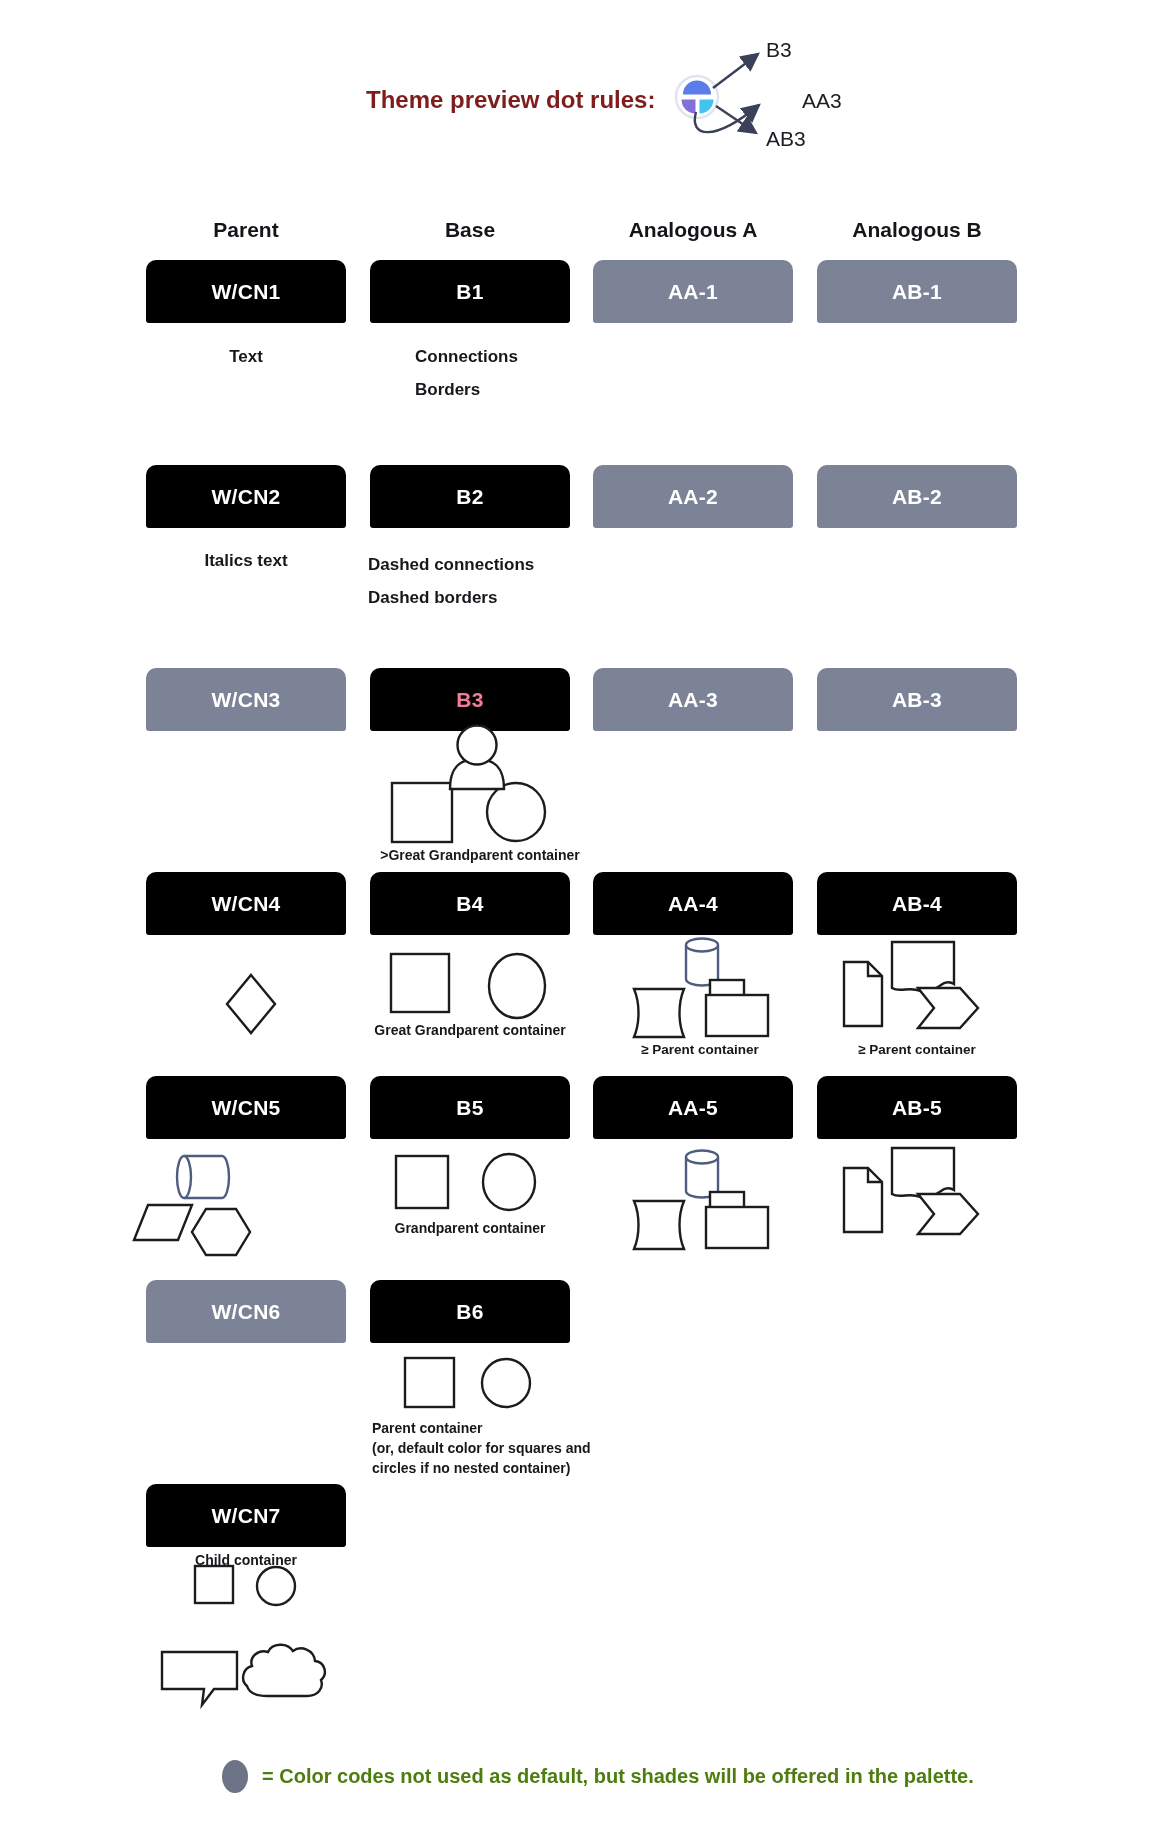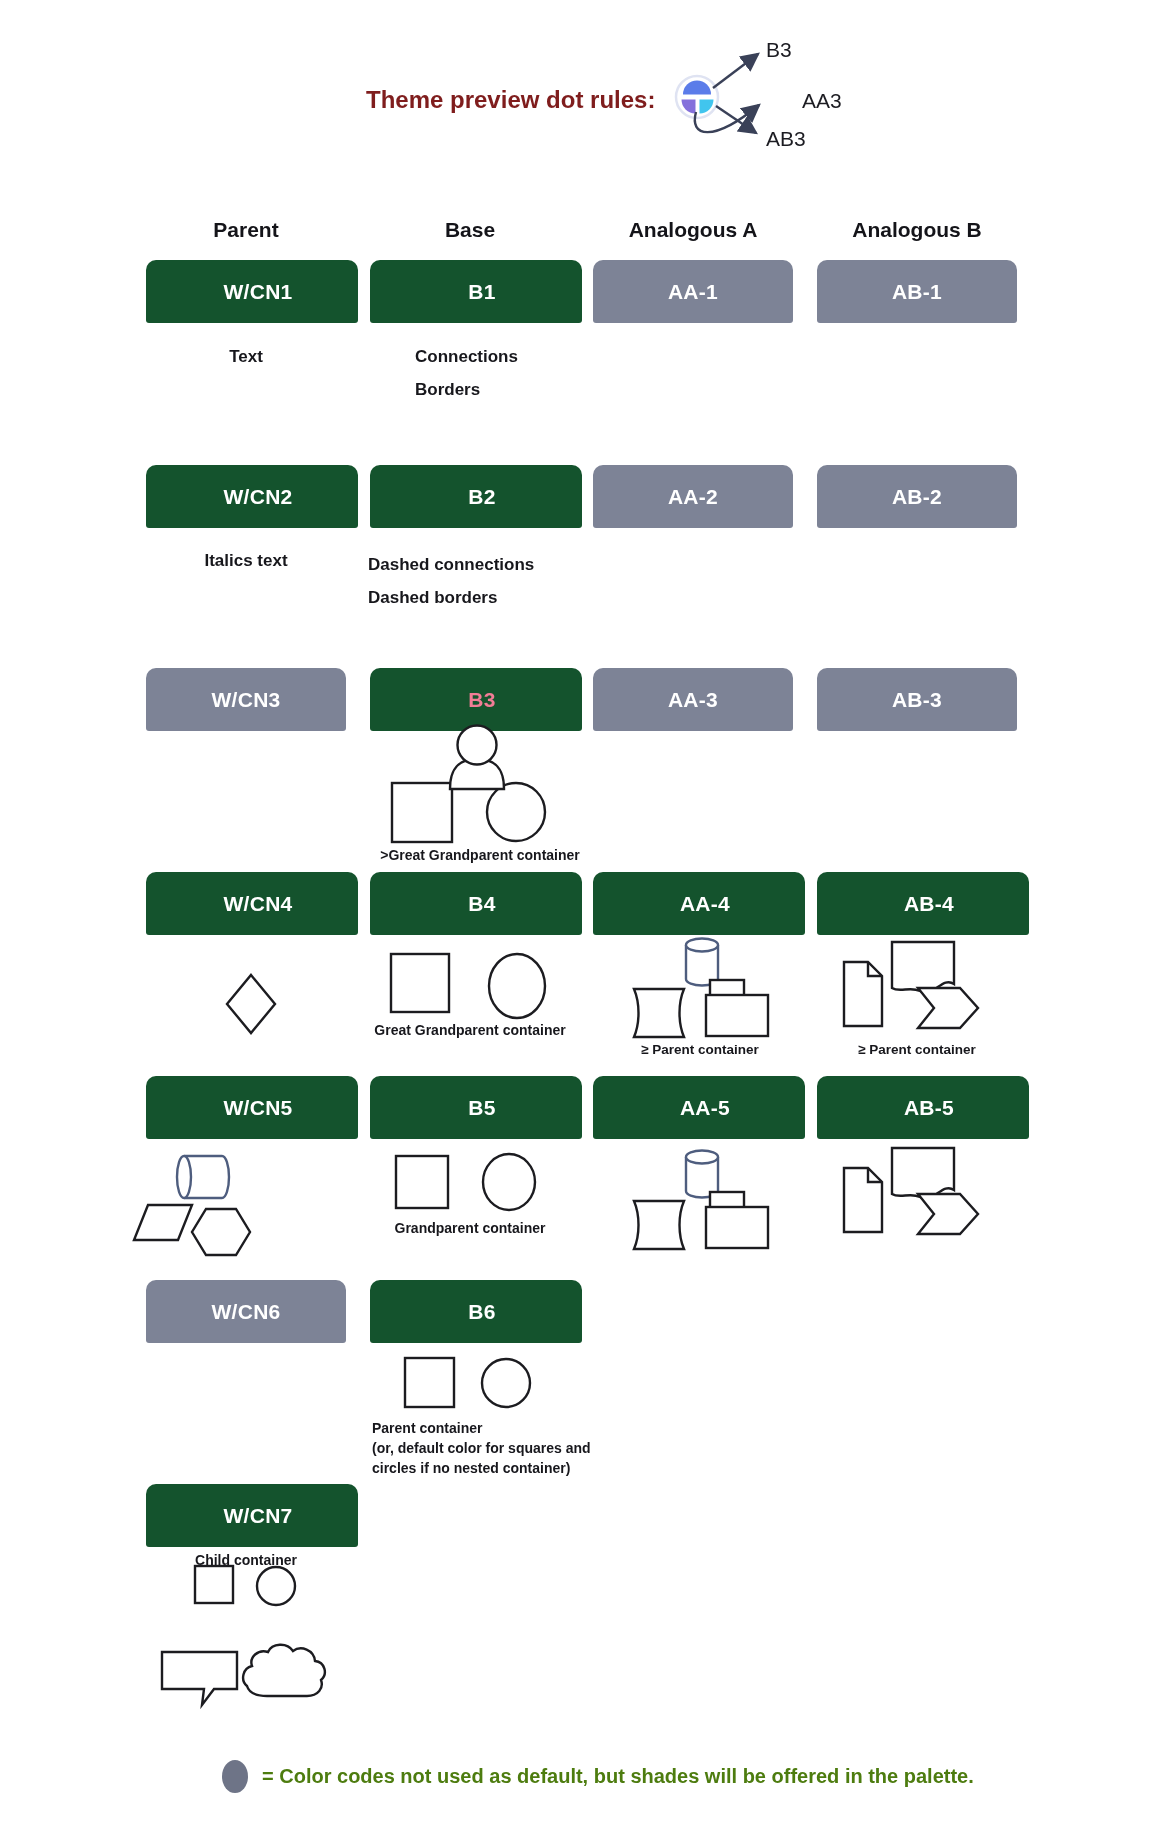--- a/index.html
+++ b/index.html
@@ -3,21 +3,21 @@
 <meta charset="utf-8">
 <style>
   html,body{margin:0;padding:0;background:#fff;}
   #canvas{position:relative;width:1164px;height:1822px;background:#ffffff;overflow:hidden;
           font-family:"Liberation Sans",sans-serif;color:#17171c;}
   .abs{position:absolute;}
   .title{font-size:24px;font-weight:600;color:#7f1d1d;}
   .colhead{width:200px;text-align:center;font-size:21px;font-weight:700;color:#141419;}
   .swatch{width:200px;height:63px;border-radius:10px 10px 3px 3px;display:flex;align-items:center;
           justify-content:center;font-size:21px;font-weight:700;color:#ffffff;letter-spacing:.3px;}
-  .swatch.dark{background:#14532d;padding-left:12px;}
+  .swatch.dark{background:#000000;}
   .swatch.gray{background:#7D8396;}
   .swatch.pink{color:#F27D96;}
   .note{font-weight:700;color:#17171c;}
   .note.big{font-size:17px;line-height:33px;}
   .note.small{font-size:14px;line-height:20px;}
   .note.tiny{font-size:13.5px;}
   .center{text-align:center;}
   .dotlabel{font-size:21px;font-weight:400;color:#1c1c22;}
   .footer-text{font-size:20px;font-weight:700;color:#4d7c0f;}
   svg .ink{stroke:#1c1c20;stroke-width:2.4;fill:#ffffff;}

